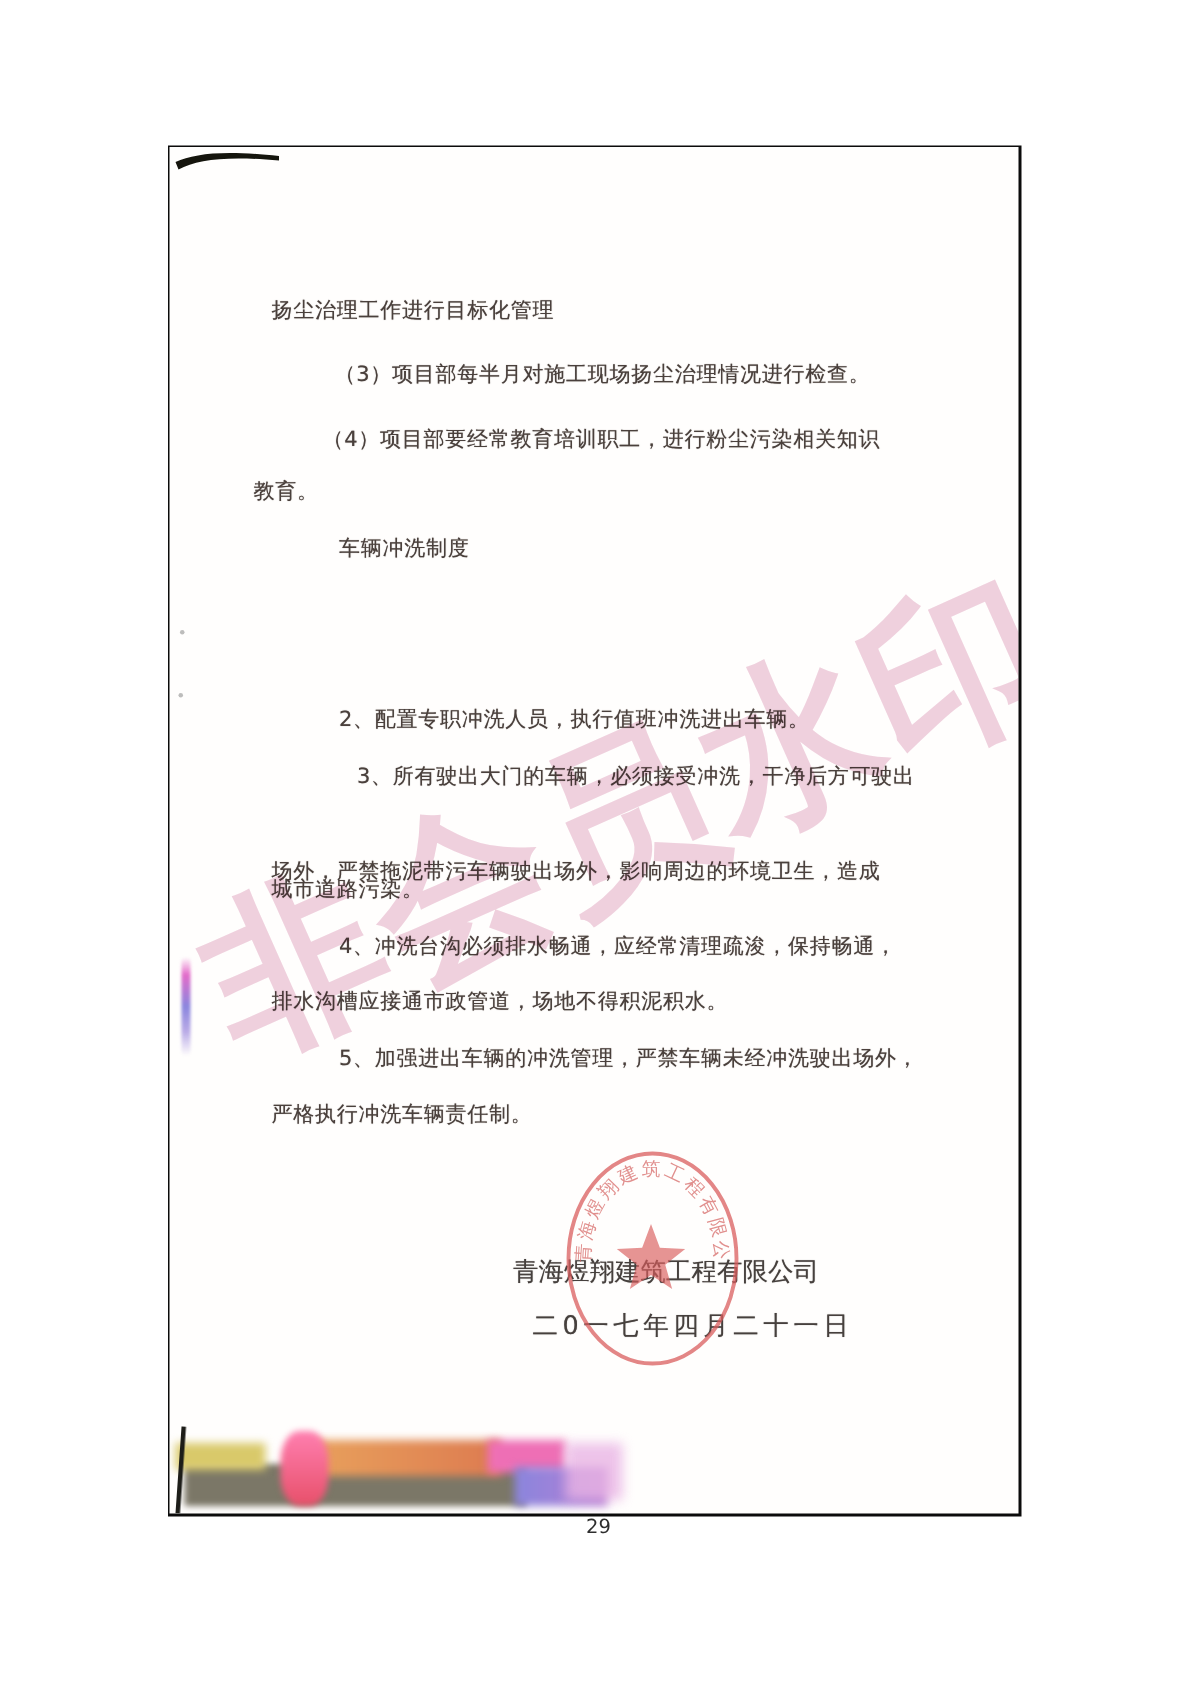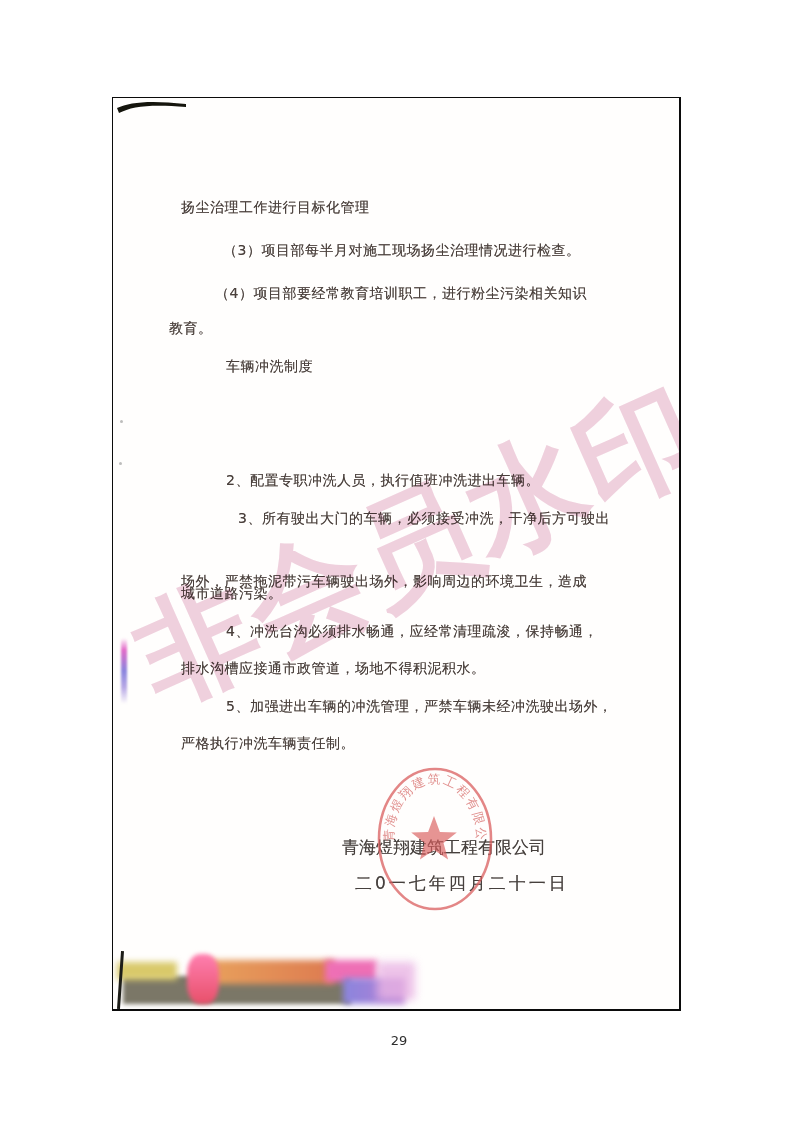--- a/index.html
+++ b/index.html
@@ -84,21 +84,21 @@
   .sm-dark   {left:6px;top:22px;width:228px;height:28px;background:#7b7767;filter:blur(2px);}
   .sm-yellow {left:0;top:8px;width:60px;height:18px;background:#d9c96a;filter:blur(3px);}
   .sm-orange {left:92px;top:6px;width:125px;height:24px;background:linear-gradient(90deg,#e8a05c,#dd7b50);filter:blur(3px);}
   .sm-magenta{left:70px;top:0;width:32px;height:50px;background:linear-gradient(180deg,#ff7fb0,#e8506a);filter:blur(2px);border-radius:40%;}
   .sm-pink2  {left:208px;top:6px;width:52px;height:22px;background:#ee6fb5;filter:blur(3px);}
   .sm-blue   {left:226px;top:24px;width:62px;height:26px;background:linear-gradient(90deg,#8a85dd,#b57fd4);filter:blur(3px);}
   .sm-violet {left:260px;top:8px;width:38px;height:38px;background:#e9b4e4;filter:blur(4px);opacity:.8;}
   .fold-line {left:2px;top:-3px;width:3px;height:58px;background:#1d1d18;transform:rotate(4deg);filter:blur(.4px);}
   
   .page-number{
-    position:absolute;left:381px;top:1033px;width:36px;
+    position:absolute;left:381px;top:1011px;width:36px;
     text-align:center;font-size:13px;color:#2e2e2e;
   }
 </style>
 </head>
 <body>
 
 <div class="scan-page">
 
   <div class="line" style="left:68px; top:100px;">扬尘治理工作进行目标化管理</div>
   <div class="line" style="left:110px;top:143px;">（3）项目部每半月对施工现场扬尘治理情况进行检查。</div>

